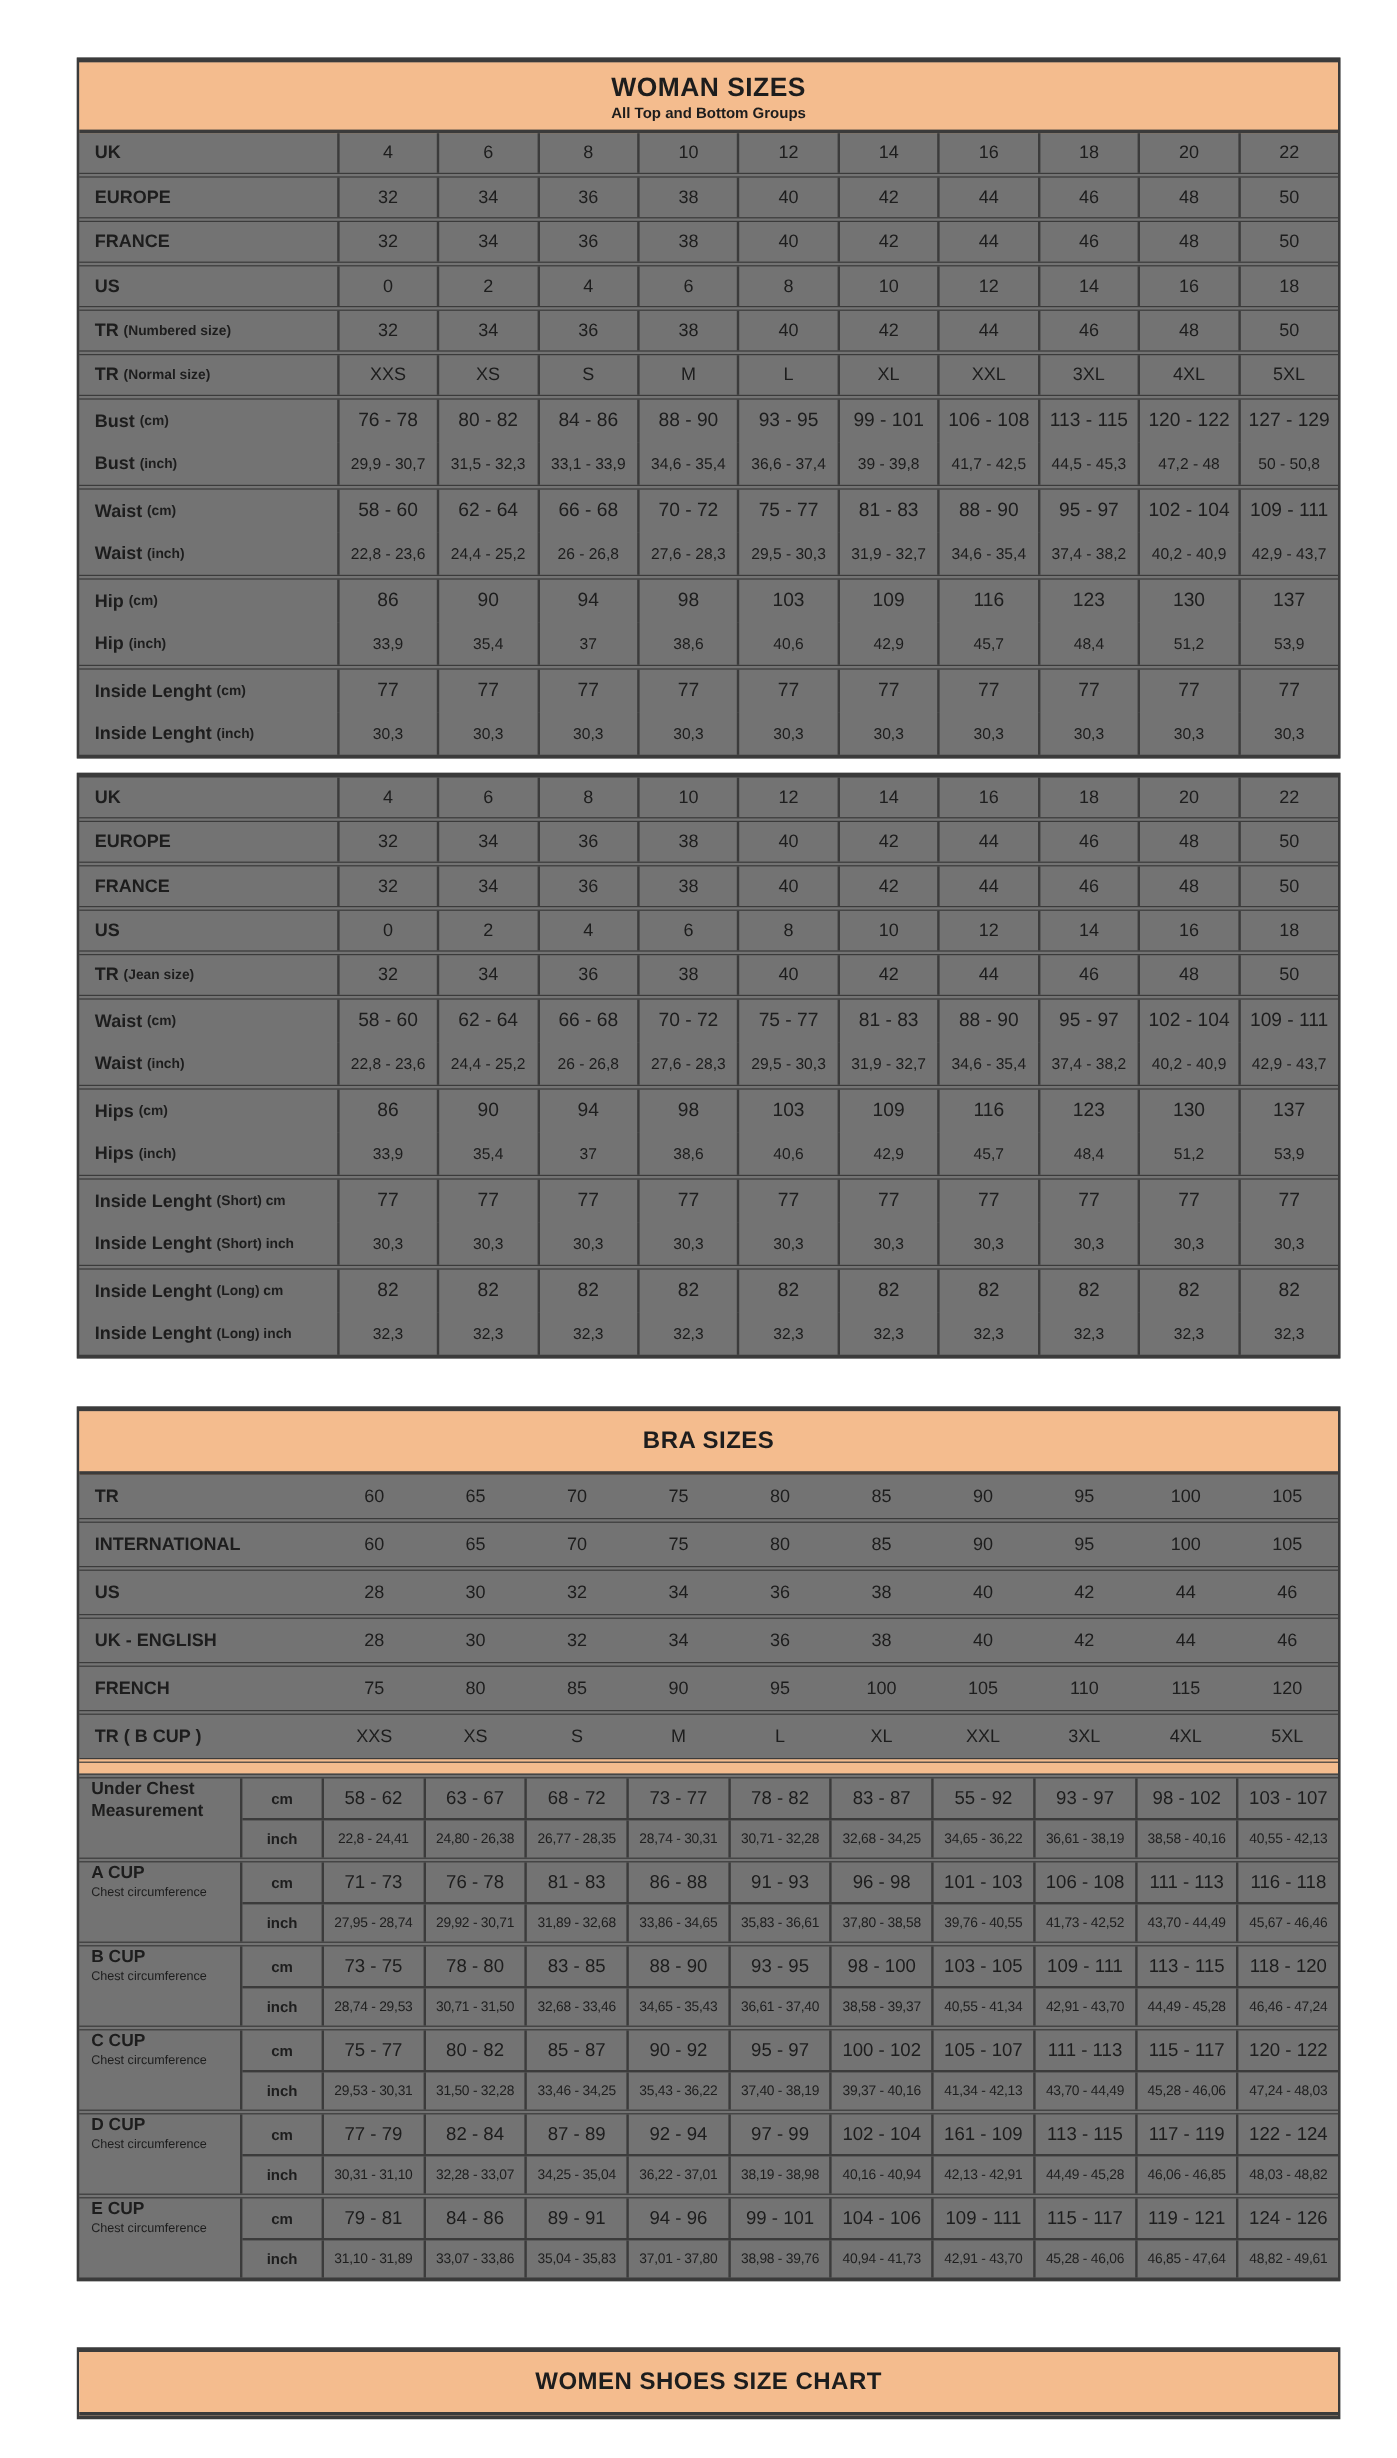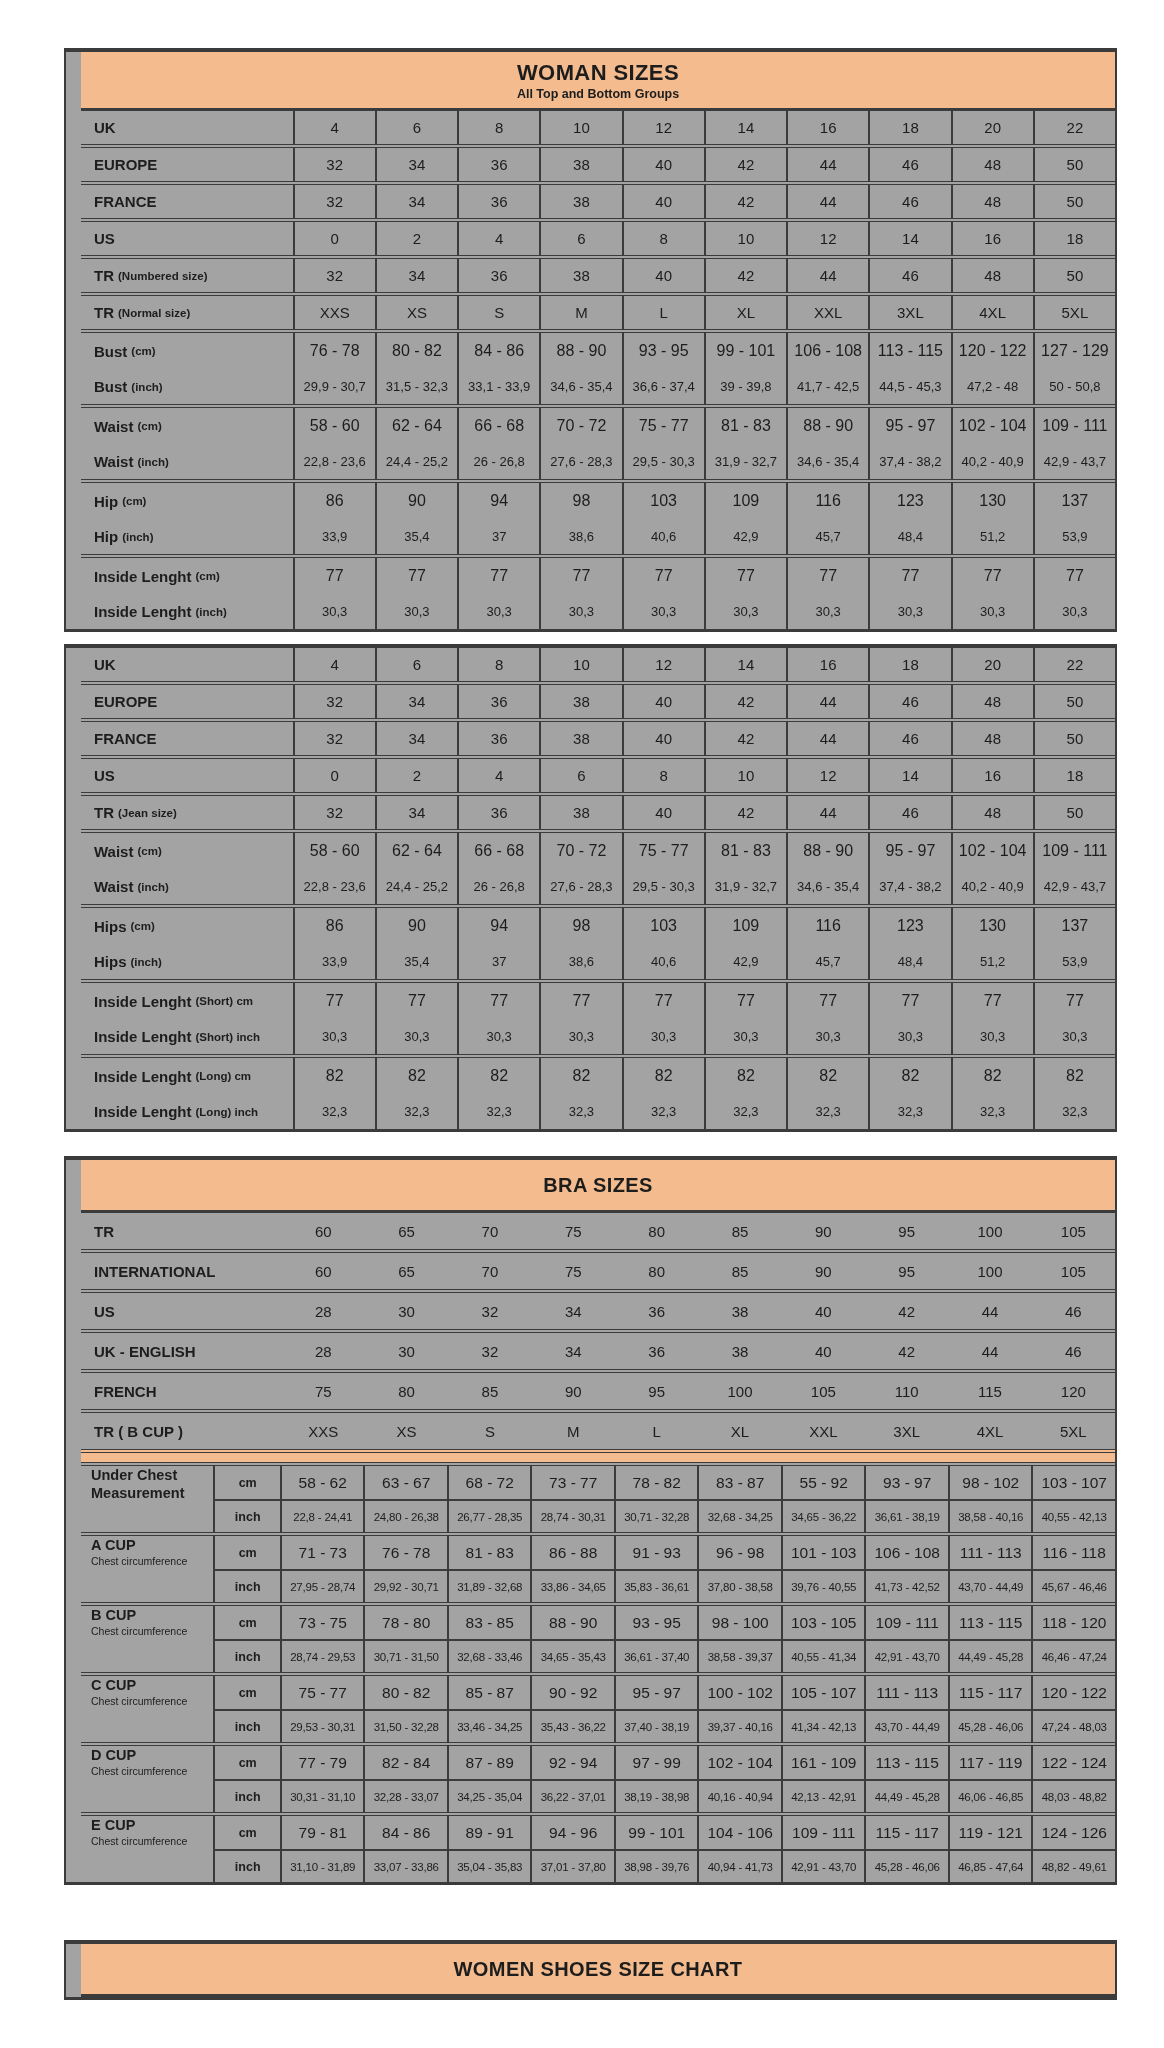--- a/index.html
+++ b/index.html
@@ -12,41 +12,40 @@
   body{
     width:1164px;height:2048px;overflow:hidden;
     font-family:"Liberation Sans","DejaVu Sans",sans-serif;
     color:var(--txt);
   }
   .page{padding:48px 47px 0 64px;}
   .table-card{
     border:2px solid var(--bd);
     border-top-width:4px;
     border-bottom-width:3px;
-    background:#a3a3a3;
-    padding-left:15px;
+    background:#737373;
   }
   .table-card + .table-card{margin-top:12px;}
-  #card-2{margin-top:24px;}
+  #card-2{margin-top:40px;}
   #card-3{margin-top:55px;}
 
   .t-header{
     background:var(--accent);
     border-bottom:3px solid var(--bd);
     text-align:center;
     padding:8px 0 7px;
   }
   .t-title{font-size:22px;font-weight:bold;letter-spacing:.4px;}
   #card-1 .t-title,#card-2 .t-title,#card-3 .t-title{font-size:20px;padding:6px 0;}
   .t-subtitle{font-size:12.5px;font-weight:bold;margin-top:1px;}
   .t-subtitle:empty{display:none;}
 
   .t-body > * + *{border-top:4px double var(--bd);}
 
-  .row{display:flex;align-items:stretch;}
+  .row{display:flex;align-items:stretch;justify-content:flex-end;}
   .row > .cell{
     display:flex;align-items:center;justify-content:center;
     border-right:2px solid var(--bd);
     text-align:center;
     padding:1px 2px;
   }
   .row > .cell:last-child{border-right:none;}
   .cell.label{
     justify-content:flex-start;gap:4px;
     padding-left:13px;text-align:left;

